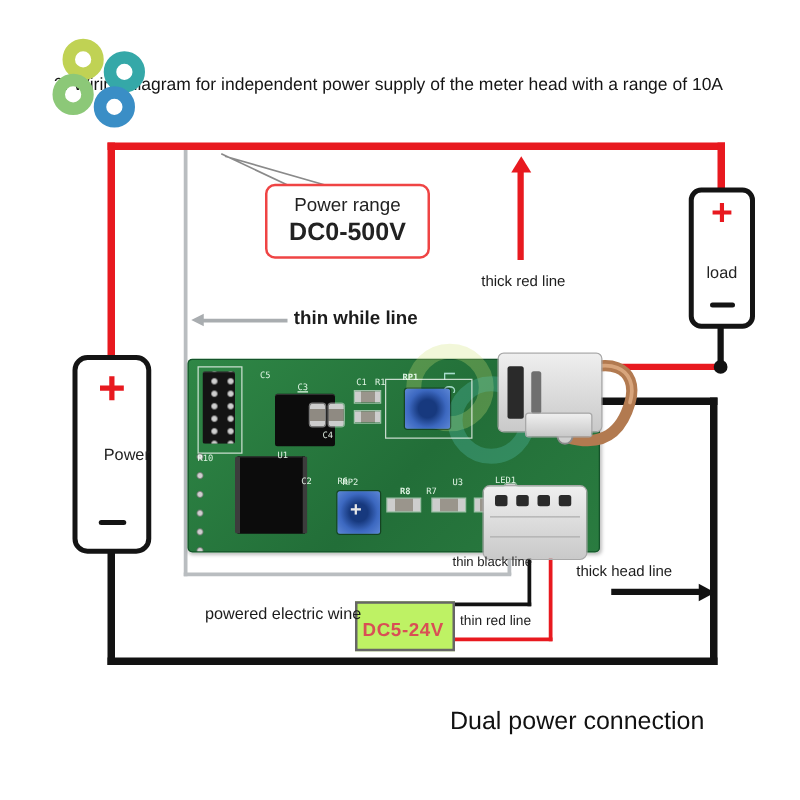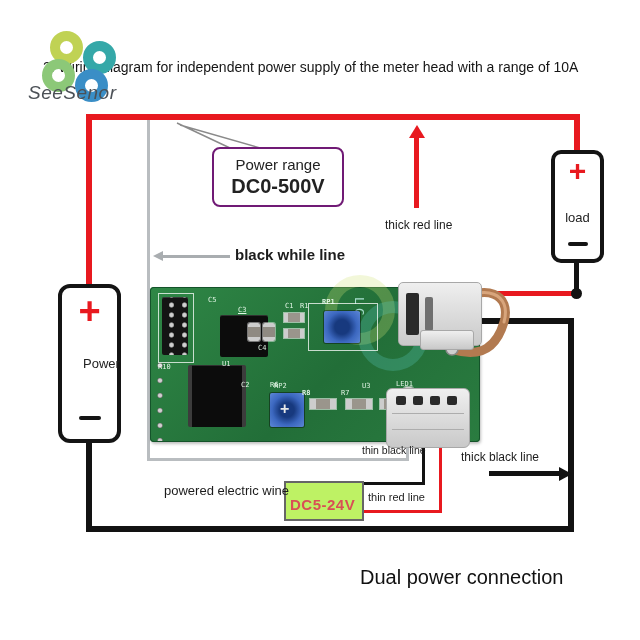--- a/index.html
+++ b/index.html
@@ -9,21 +9,21 @@
   .lbl{position:absolute;white-space:nowrap;color:#1c1c1c;}
   
   .w-red{background:var(--wire-red,#e8191f);}
   .w-black{background:var(--wire-black,#121212);}
   .w-gray{background:var(--wire-white,#b9bdc0);}
   
   .termbox{position:absolute;background:#fff;border:4px solid #141414;border-radius:12px;text-align:center;}
   .plus{color:var(--wire-red,#e8191f);font-weight:bold;line-height:1;}
   .minusbar{position:absolute;background:#141414;border-radius:2px;}
   
-  .callout{position:absolute;background:#fff;border:2px solid #701a75;border-radius:8px;text-align:center;}
+  .callout{position:absolute;background:#fff;border:2px solid #ef4444;border-radius:8px;text-align:center;}
   
   .ah{position:absolute;width:0;height:0;}
   .ah-up{border-left:8px solid transparent;border-right:8px solid transparent;border-bottom:13px solid var(--wire-red,#e8191f);}
   .ah-left{border-top:5px solid transparent;border-bottom:5px solid transparent;border-right:10px solid #a9adb0;}
   .ah-right{border-top:7px solid transparent;border-bottom:7px solid transparent;border-left:13px solid #121212;}
   .dot{position:absolute;width:11px;height:11px;border-radius:50%;background:#121212;}
   
   #pcb{position:absolute;left:150px;top:287px;width:330px;height:155px;border-radius:4px;
        background:linear-gradient(135deg,#2f8746 0%,#226e38 55%,#2a7c40 100%);
        box-shadow:inset 0 0 0 1px #14532a, 1px 2px 3px rgba(0,0,0,.25);}
@@ -137,21 +137,21 @@
     <span class="silk" style="left:88px;top:20px;text-decoration:underline;">C3</span>
     <span class="silk" style="left:135px;top:16px;">C1</span>
     <span class="silk" style="left:150px;top:16px;">R1</span>
     <span class="silk" style="left:172px;top:12px;font-weight:bold;">RP1</span>
     <span class="silk" style="left:108px;top:58px;">C4</span>
     <span class="silk" style="left:8px;top:77px;">R10</span>
     <span class="silk" style="left:72px;top:74px;">U1</span>
     <span class="silk" style="left:91px;top:95px;text-align:right;">C2</span>
     <span class="silk" style="left:104px;top:95px;padding-left:16px;">R6</span>
     <span class="silk" style="left:124px;top:96px;">RP2</span>
-    <span class="silk" style="left:152px;top:103px;font-weight:bold;">R8</span>
+    <span class="silk" style="left:170px;top:103px;font-weight:bold;">R8</span>
     <span class="silk" style="left:191px;top:103px;">R7</span>
     <span class="silk" style="left:212px;top:96px;">U3</span>
     <span class="silk" style="left:246px;top:94px;">LED1</span>
     <span class="silk" style="left:278px;top:106px;">JP</span>
   </div>
 
   <svg width="640" height="640" viewBox="0 0 640 640">
     <path d="M452,304 C486,282 512,294 504,322 C497,346 482,358 454,350" stroke="#b27a50" stroke-width="9" fill="none" stroke-linecap="round"></path>
     <path d="M452,304 C486,282 512,294 504,322" stroke="#d8a57c" stroke-width="3" fill="none" stroke-linecap="round"></path>
     <circle cx="452" cy="349" r="6" fill="#cfcfcf" stroke="#8a8a8a" stroke-width="1.5"></circle>
@@ -169,30 +169,29 @@
     <div class="slot" style="left:60px;top:7px;width:10px;height:9px;"></div>
     <div style="position:absolute;left:5px;top:24px;width:72px;height:1px;background:#adadad;"></div>
     <div style="position:absolute;left:5px;top:40px;width:72px;height:1px;background:#adadad;"></div>
   </div>
 
   <div style="position:absolute;left:284px;top:481px;width:76px;height:36px;background:#bef264;border:2px solid #666;">
     <div style="position:absolute;left:4px;top:13px;font-size:15px;font-weight:bold;color:var(--dc-red,#d94f55);letter-spacing:.5px;">DC5-24V</div>
   </div>
 
   <div class="lbl" style="left:385px;top:218px;font-size:12px;">thick red line</div>
-  <div class="lbl" style="left:235px;top:246px;font-size:15px;font-weight:bold;">black while line</div>
-  <div class="lbl" style="left:461px;top:450px;font-size:12px;">thick black line</div>
+  <div class="lbl" style="left:235px;top:246px;font-size:15px;font-weight:bold;">thin while line</div>
+  <div class="lbl" style="left:461px;top:450px;font-size:12px;">thick head line</div>
   <div class="lbl" style="left:362px;top:444px;font-size:10.5px;">thin black line</div>
   <div class="lbl" style="left:368px;top:491px;font-size:11px;">thin red line</div>
   <div class="lbl" style="left:164px;top:483px;font-size:13px;">powered electric wine</div>
   <div class="lbl" style="left:360px;top:566px;font-size:20px;color:#111;">Dual power connection</div>
 
   <div class="lbl" style="left:43px;top:59px;font-size:14px;color:#151515;">2. Wiring diagram for independent power supply of the meter head with a range of 10A</div>
 
   <div style="position:absolute;left:0;top:0;width:140px;height:110px;">
     <div class="ring" style="left:50px;top:31px;width:13px;height:13px;border:10px solid #c0d254;"></div>
     <div class="ring" style="left:42px;top:59px;width:13px;height:13px;border:10px solid #8cc878;"></div>
     <div class="ring" style="left:83px;top:41px;width:13px;height:13px;border:10px solid #35a8a8;"></div>
     <div class="ring" style="left:75px;top:69px;width:13px;height:13px;border:10px solid #3a8ec6;"></div>
-    <div id="brand-name">SeeSenor</div>
   </div>
 
 </div>
 
 </body></html>

